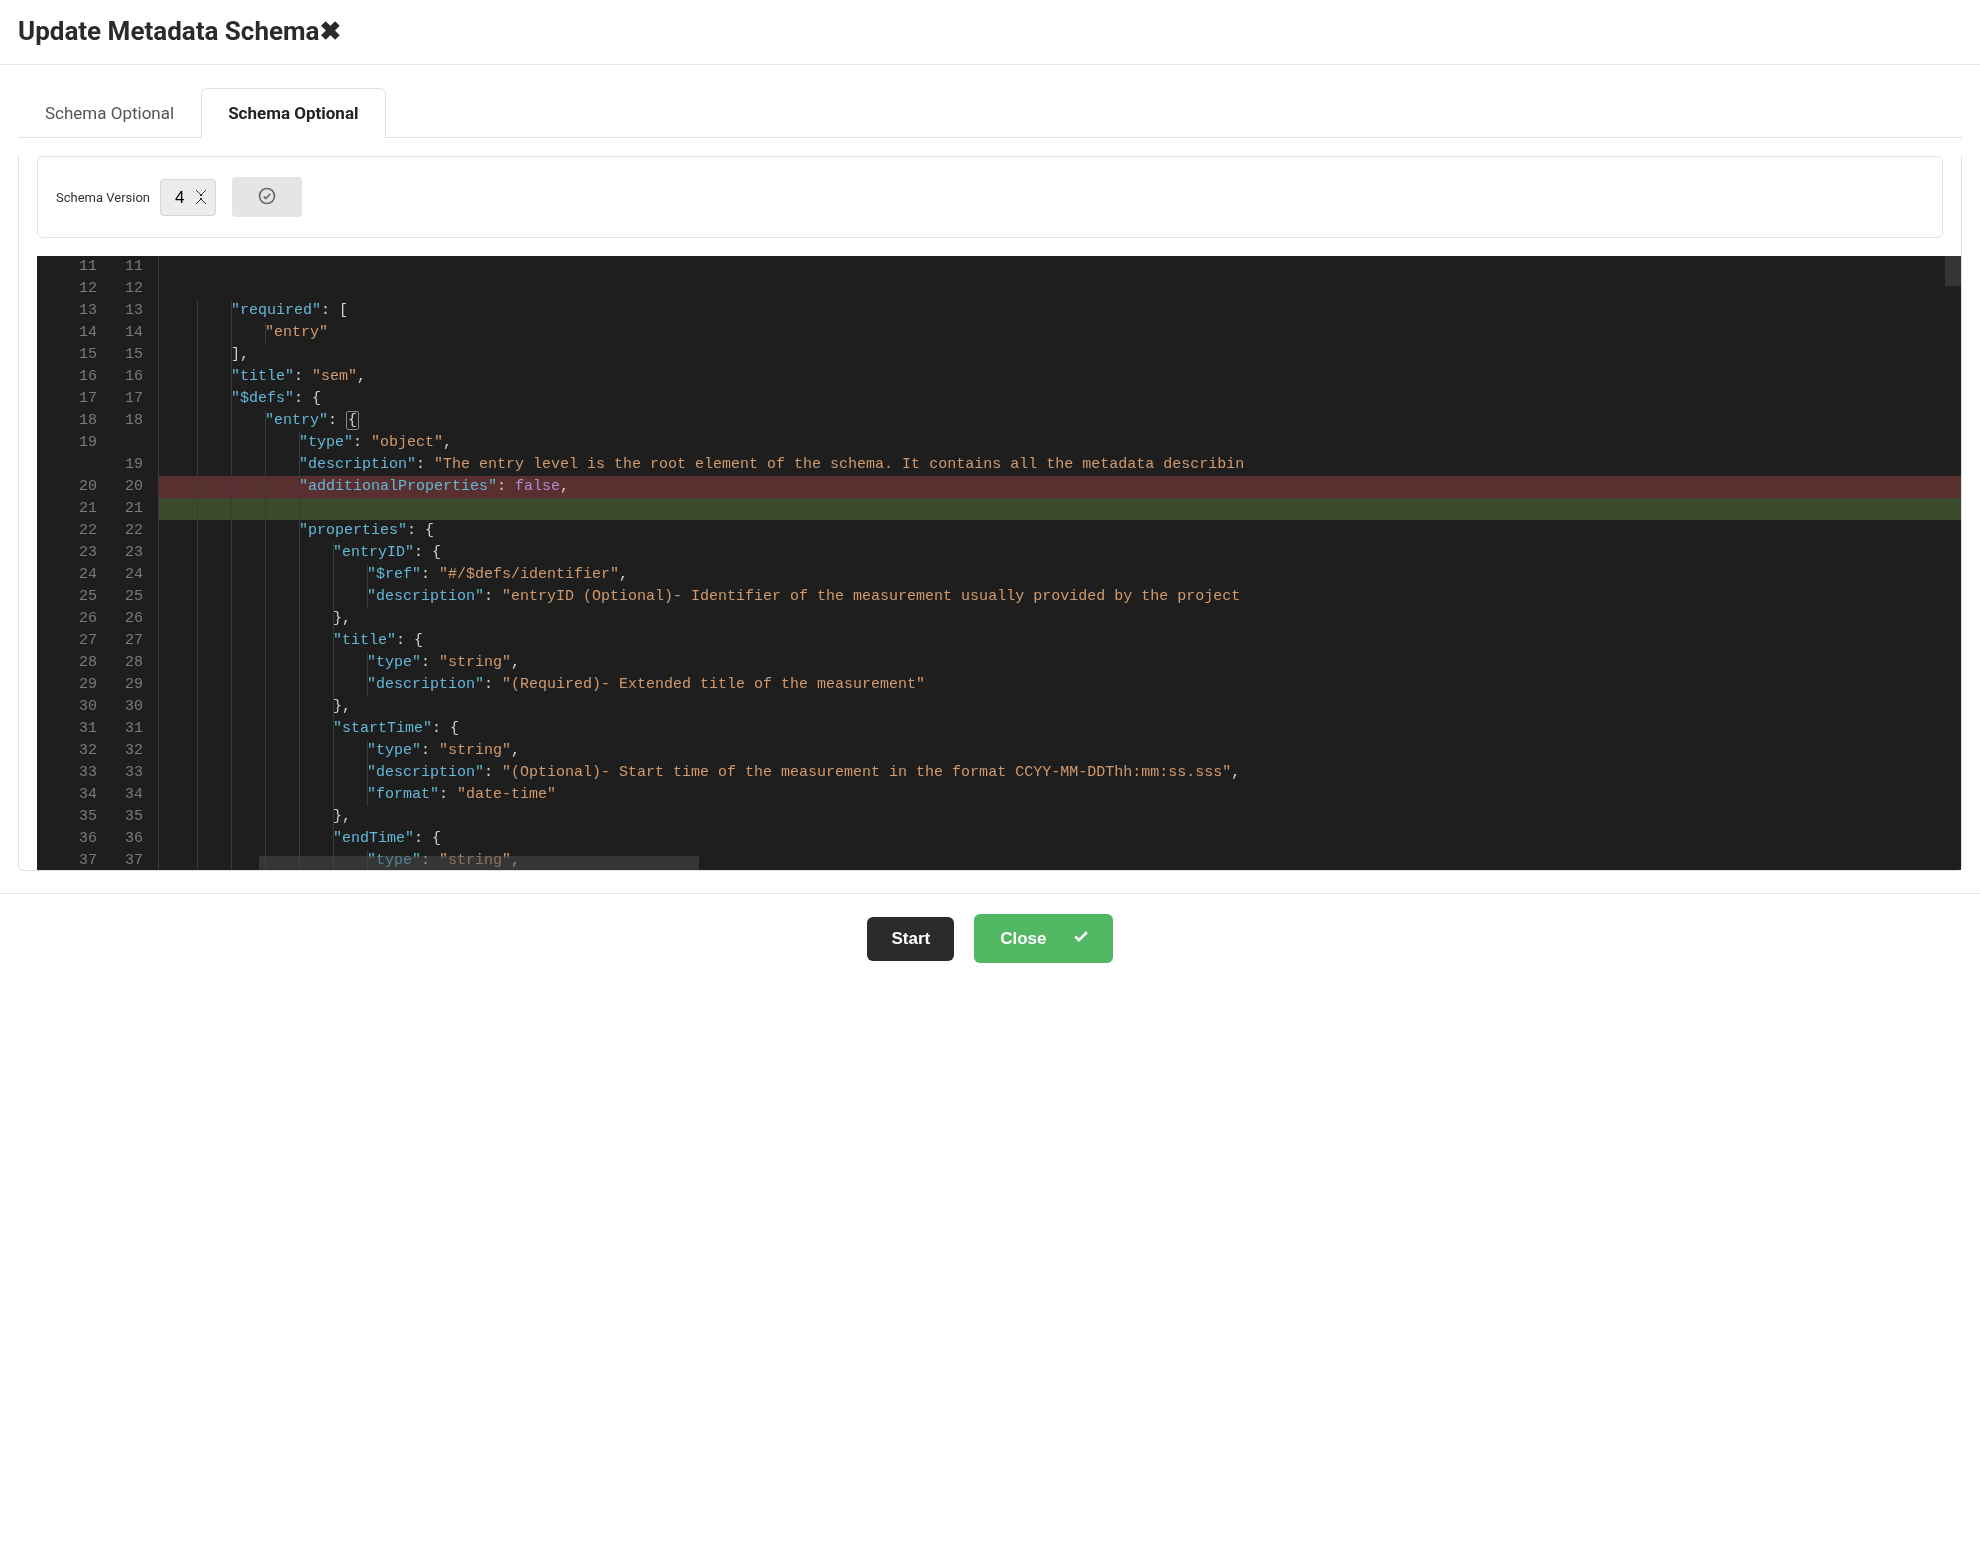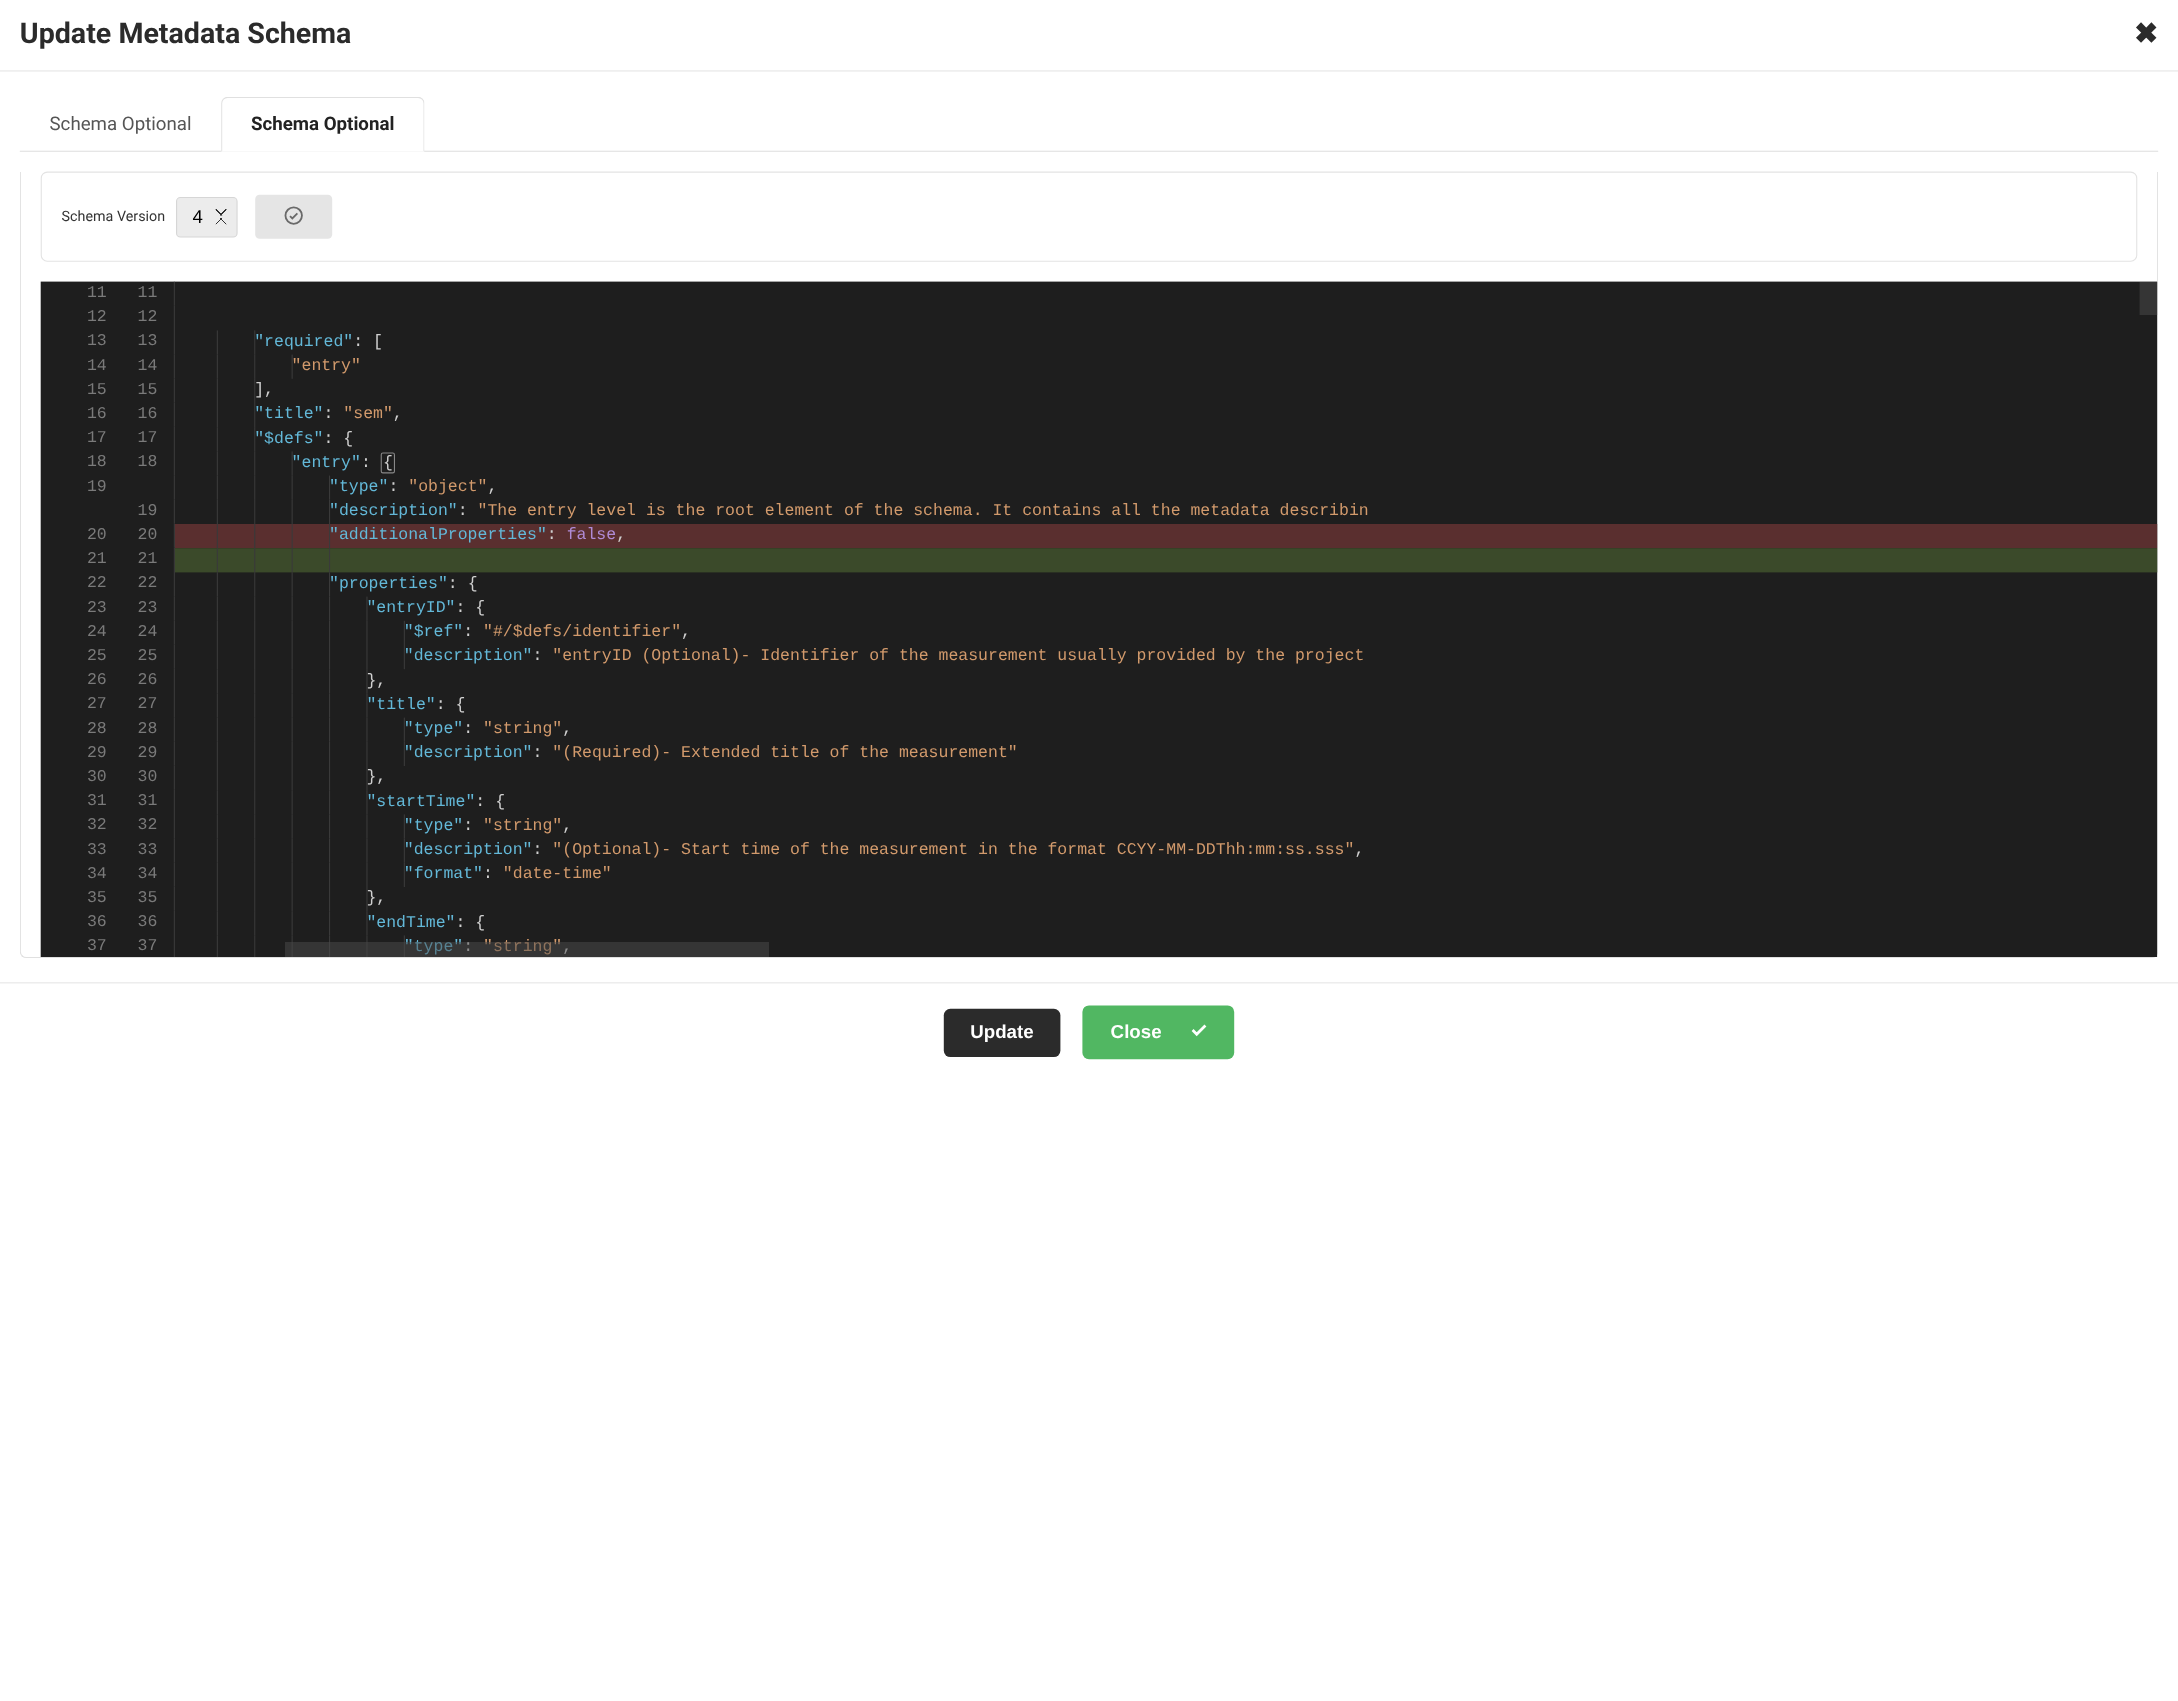--- a/index.html
+++ b/index.html
@@ -1,20 +1,19 @@
 <!DOCTYPE html>
 <html><head>
   <meta charset="utf-8">
   <style>
     * { margin: 0; padding: 0; box-sizing: border-box; }
     body { font-family: -apple-system, BlinkMacSystemFont, "Segoe UI", Roboto, Helvetica, Arial, sans-serif; background: #fff; color: #333; }
 
     .modal-header {
       display: flex;
-      justify-content: space-between;
       align-items: center;
       padding: 16px 18px 18px 18px;
       border-bottom: 1px solid #e5e5e5;
     }
     .modal-title {
       font-size: 26px;
       font-weight: 700;
       color: #2b2b2b;
     }
     .close-x {
@@ -410,21 +409,21 @@
           <div class="code-line" style="padding-left: 72px;"><span class="indent-guide" style="left: 38px;"></span><span class="indent-guide" style="left: 72px;"></span><span class="tk-key">"required"</span><span class="tk-pun">: [</span></div><div class="code-line" style="padding-left: 106px;"><span class="indent-guide" style="left: 38px;"></span><span class="indent-guide" style="left: 72px;"></span><span class="indent-guide" style="left: 106px;"></span><span class="tk-str">"entry"</span></div><div class="code-line" style="padding-left: 72px;"><span class="indent-guide" style="left: 38px;"></span><span class="indent-guide" style="left: 72px;"></span><span class="tk-pun">],</span></div><div class="code-line" style="padding-left: 72px;"><span class="indent-guide" style="left: 38px;"></span><span class="indent-guide" style="left: 72px;"></span><span class="tk-key">"title"</span><span class="tk-pun">: </span><span class="tk-str">"sem"</span><span class="tk-pun">,</span></div><div class="code-line" style="padding-left: 72px;"><span class="indent-guide" style="left: 38px;"></span><span class="indent-guide" style="left: 72px;"></span><span class="tk-key">"$defs"</span><span class="tk-pun">: {</span></div><div class="code-line cursor-line" style="padding-left: 106px;"><span class="indent-guide" style="left: 38px;"></span><span class="indent-guide" style="left: 72px;"></span><span class="indent-guide" style="left: 106px;"></span><span class="tk-key">"entry"</span><span class="tk-pun">: </span><span class="brace-hl tk-pun">{</span></div><div class="code-line" style="padding-left: 140px;"><span class="indent-guide" style="left: 38px;"></span><span class="indent-guide" style="left: 72px;"></span><span class="indent-guide" style="left: 106px;"></span><span class="indent-guide" style="left: 140px;"></span><span class="tk-key">"type"</span><span class="tk-pun">: </span><span class="tk-str">"object"</span><span class="tk-pun">,</span></div><div class="code-line" style="padding-left: 140px;"><span class="indent-guide" style="left: 38px;"></span><span class="indent-guide" style="left: 72px;"></span><span class="indent-guide" style="left: 106px;"></span><span class="indent-guide" style="left: 140px;"></span><span class="tk-key">"description"</span><span class="tk-pun">: </span><span class="tk-str">"The entry level is the root element of the schema. It contains all the metadata describin</span></div><div class="code-line removed" style="padding-left: 140px;"><span class="indent-guide" style="left: 38px;"></span><span class="indent-guide" style="left: 72px;"></span><span class="indent-guide" style="left: 106px;"></span><span class="indent-guide" style="left: 140px;"></span><span class="tk-key">"additionalProperties"</span><span class="tk-pun">: </span><span class="tk-bool">false</span><span class="tk-pun">,</span></div><div class="code-line added" style="padding-left: 140px;"><span class="indent-guide" style="left: 38px;"></span><span class="indent-guide" style="left: 72px;"></span><span class="indent-guide" style="left: 106px;"></span><span class="indent-guide" style="left: 140px;"></span></div><div class="code-line" style="padding-left: 140px;"><span class="indent-guide" style="left: 38px;"></span><span class="indent-guide" style="left: 72px;"></span><span class="indent-guide" style="left: 106px;"></span><span class="indent-guide" style="left: 140px;"></span><span class="tk-key">"properties"</span><span class="tk-pun">: {</span></div><div class="code-line" style="padding-left: 174px;"><span class="indent-guide" style="left: 38px;"></span><span class="indent-guide" style="left: 72px;"></span><span class="indent-guide" style="left: 106px;"></span><span class="indent-guide" style="left: 140px;"></span><span class="indent-guide" style="left: 174px;"></span><span class="tk-key">"entryID"</span><span class="tk-pun">: {</span></div><div class="code-line" style="padding-left: 208px;"><span class="indent-guide" style="left: 38px;"></span><span class="indent-guide" style="left: 72px;"></span><span class="indent-guide" style="left: 106px;"></span><span class="indent-guide" style="left: 140px;"></span><span class="indent-guide" style="left: 174px;"></span><span class="indent-guide" style="left: 208px;"></span><span class="tk-key">"$ref"</span><span class="tk-pun">: </span><span class="tk-str">"#/$defs/identifier"</span><span class="tk-pun">,</span></div><div class="code-line" style="padding-left: 208px;"><span class="indent-guide" style="left: 38px;"></span><span class="indent-guide" style="left: 72px;"></span><span class="indent-guide" style="left: 106px;"></span><span class="indent-guide" style="left: 140px;"></span><span class="indent-guide" style="left: 174px;"></span><span class="indent-guide" style="left: 208px;"></span><span class="tk-key">"description"</span><span class="tk-pun">: </span><span class="tk-str">"entryID (Optional)- Identifier of the measurement usually provided by the project</span></div><div class="code-line" style="padding-left: 174px;"><span class="indent-guide" style="left: 38px;"></span><span class="indent-guide" style="left: 72px;"></span><span class="indent-guide" style="left: 106px;"></span><span class="indent-guide" style="left: 140px;"></span><span class="indent-guide" style="left: 174px;"></span><span class="tk-pun">},</span></div><div class="code-line" style="padding-left: 174px;"><span class="indent-guide" style="left: 38px;"></span><span class="indent-guide" style="left: 72px;"></span><span class="indent-guide" style="left: 106px;"></span><span class="indent-guide" style="left: 140px;"></span><span class="indent-guide" style="left: 174px;"></span><span class="tk-key">"title"</span><span class="tk-pun">: {</span></div><div class="code-line" style="padding-left: 208px;"><span class="indent-guide" style="left: 38px;"></span><span class="indent-guide" style="left: 72px;"></span><span class="indent-guide" style="left: 106px;"></span><span class="indent-guide" style="left: 140px;"></span><span class="indent-guide" style="left: 174px;"></span><span class="indent-guide" style="left: 208px;"></span><span class="tk-key">"type"</span><span class="tk-pun">: </span><span class="tk-str">"string"</span><span class="tk-pun">,</span></div><div class="code-line" style="padding-left: 208px;"><span class="indent-guide" style="left: 38px;"></span><span class="indent-guide" style="left: 72px;"></span><span class="indent-guide" style="left: 106px;"></span><span class="indent-guide" style="left: 140px;"></span><span class="indent-guide" style="left: 174px;"></span><span class="indent-guide" style="left: 208px;"></span><span class="tk-key">"description"</span><span class="tk-pun">: </span><span class="tk-str">"(Required)- Extended title of the measurement"</span></div><div class="code-line" style="padding-left: 174px;"><span class="indent-guide" style="left: 38px;"></span><span class="indent-guide" style="left: 72px;"></span><span class="indent-guide" style="left: 106px;"></span><span class="indent-guide" style="left: 140px;"></span><span class="indent-guide" style="left: 174px;"></span><span class="tk-pun">},</span></div><div class="code-line" style="padding-left: 174px;"><span class="indent-guide" style="left: 38px;"></span><span class="indent-guide" style="left: 72px;"></span><span class="indent-guide" style="left: 106px;"></span><span class="indent-guide" style="left: 140px;"></span><span class="indent-guide" style="left: 174px;"></span><span class="tk-key">"startTime"</span><span class="tk-pun">: {</span></div><div class="code-line" style="padding-left: 208px;"><span class="indent-guide" style="left: 38px;"></span><span class="indent-guide" style="left: 72px;"></span><span class="indent-guide" style="left: 106px;"></span><span class="indent-guide" style="left: 140px;"></span><span class="indent-guide" style="left: 174px;"></span><span class="indent-guide" style="left: 208px;"></span><span class="tk-key">"type"</span><span class="tk-pun">: </span><span class="tk-str">"string"</span><span class="tk-pun">,</span></div><div class="code-line" style="padding-left: 208px;"><span class="indent-guide" style="left: 38px;"></span><span class="indent-guide" style="left: 72px;"></span><span class="indent-guide" style="left: 106px;"></span><span class="indent-guide" style="left: 140px;"></span><span class="indent-guide" style="left: 174px;"></span><span class="indent-guide" style="left: 208px;"></span><span class="tk-key">"description"</span><span class="tk-pun">: </span><span class="tk-str">"(Optional)- Start time of the measurement in the format CCYY-MM-DDThh:mm:ss.sss"</span><span class="tk-pun">,</span></div><div class="code-line" style="padding-left: 208px;"><span class="indent-guide" style="left: 38px;"></span><span class="indent-guide" style="left: 72px;"></span><span class="indent-guide" style="left: 106px;"></span><span class="indent-guide" style="left: 140px;"></span><span class="indent-guide" style="left: 174px;"></span><span class="indent-guide" style="left: 208px;"></span><span class="tk-key">"format"</span><span class="tk-pun">: </span><span class="tk-str">"date-time"</span></div><div class="code-line" style="padding-left: 174px;"><span class="indent-guide" style="left: 38px;"></span><span class="indent-guide" style="left: 72px;"></span><span class="indent-guide" style="left: 106px;"></span><span class="indent-guide" style="left: 140px;"></span><span class="indent-guide" style="left: 174px;"></span><span class="tk-pun">},</span></div><div class="code-line" style="padding-left: 174px;"><span class="indent-guide" style="left: 38px;"></span><span class="indent-guide" style="left: 72px;"></span><span class="indent-guide" style="left: 106px;"></span><span class="indent-guide" style="left: 140px;"></span><span class="indent-guide" style="left: 174px;"></span><span class="tk-key">"endTime"</span><span class="tk-pun">: {</span></div><div class="code-line" style="padding-left: 208px;"><span class="indent-guide" style="left: 38px;"></span><span class="indent-guide" style="left: 72px;"></span><span class="indent-guide" style="left: 106px;"></span><span class="indent-guide" style="left: 140px;"></span><span class="indent-guide" style="left: 174px;"></span><span class="indent-guide" style="left: 208px;"></span><span class="tk-key">"type"</span><span class="tk-pun">: </span><span class="tk-str">"string"</span><span class="tk-pun">,</span></div><div class="scrollbar-v"></div>
           <div class="scrollbar-h"></div>
         </div>
       </div>
 
     </div>
 
   </div>
 
   <div class="modal-footer">
-    <button class="btn btn-close">Update</button>
+    <button class="btn btn-close">Start</button>
     <button class="btn btn-submit">
       <span>Close</span>
       <span>
         <svg viewBox="0 0 24 24" fill="none" stroke="#fff" stroke-width="3">
             <path d="M5 12.5l4.5 4.5L19 7.5"></path>
           </svg>
       </span>
     </button>
   </div>
 

